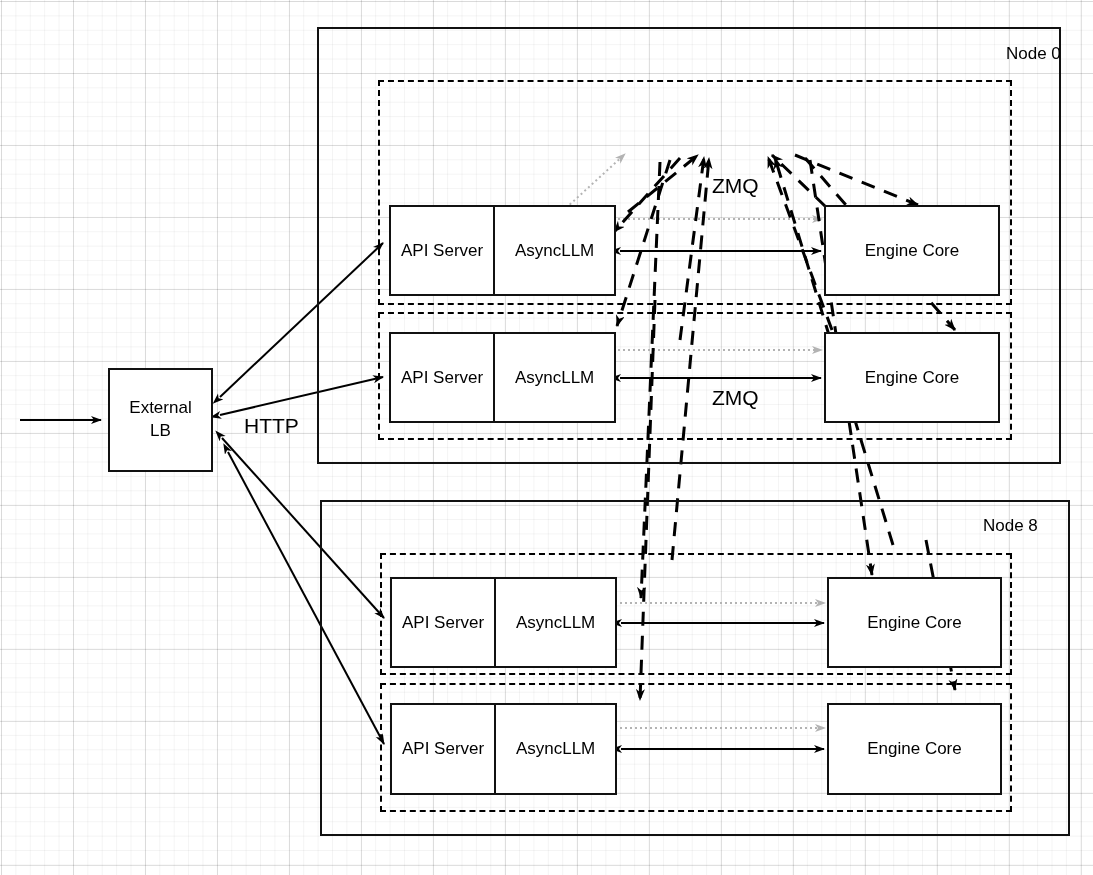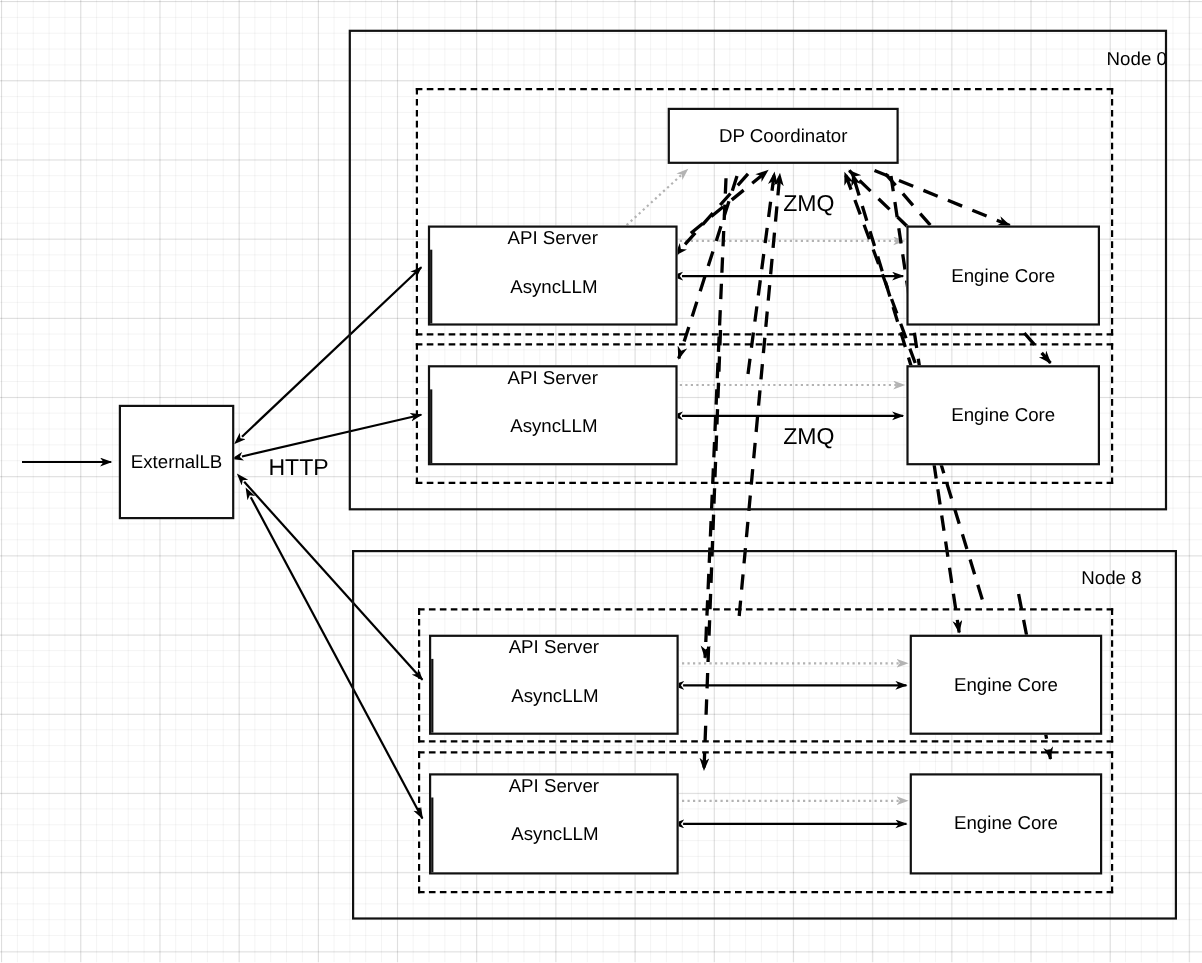--- a/index.html
+++ b/index.html
@@ -51,21 +51,21 @@
     border: 2px dashed #000000;
     background: transparent;
     box-sizing: border-box;
   }
   .unit {
     position: absolute;
     border: 2px solid #111111;
     background: #ffffff;
     box-sizing: border-box;
     display: flex;
-    flex-direction: column;
+    flex-direction: row;
   }
   .unit > .cell {
     display: flex;
     align-items: center;
     justify-content: center;
     font-size: 17px;
     color: #000000;
     white-space: nowrap;
     box-sizing: border-box;
   }
@@ -85,21 +85,21 @@
     box-sizing: border-box;
     display: flex;
     align-items: center;
     justify-content: center;
     font-size: 17px;
     color: #000000;
     text-align: center;
     white-space: nowrap;
   }
   .simple-box.two-line {
-    flex-direction: row;
+    flex-direction: column;
     line-height: 1.35;
     white-space: normal;
   }
   .edge-label {
     position: absolute;
     font-size: 21px;
     color: #000000;
     background: transparent;
     white-space: nowrap;
   }
@@ -289,17 +289,14 @@
 
   <div class="unit" style="left:390px; top:703px; width:227px; height:92px;">
     <div class="cell api">API Server</div>
     <div class="cell async">AsyncLLM</div>
   </div>
 
   <div class="simple-box" style="left:827px; top:703px; width:175px; height:92px;">
     <span>Engine Core</span>
   </div>
 
-  <div class="simple-box" style="left:607px; top:98px; width:210px; height:51px;">
-    <span>DP Coordinator</span>
-  </div>
 
 </div>
 
 </body></html>

